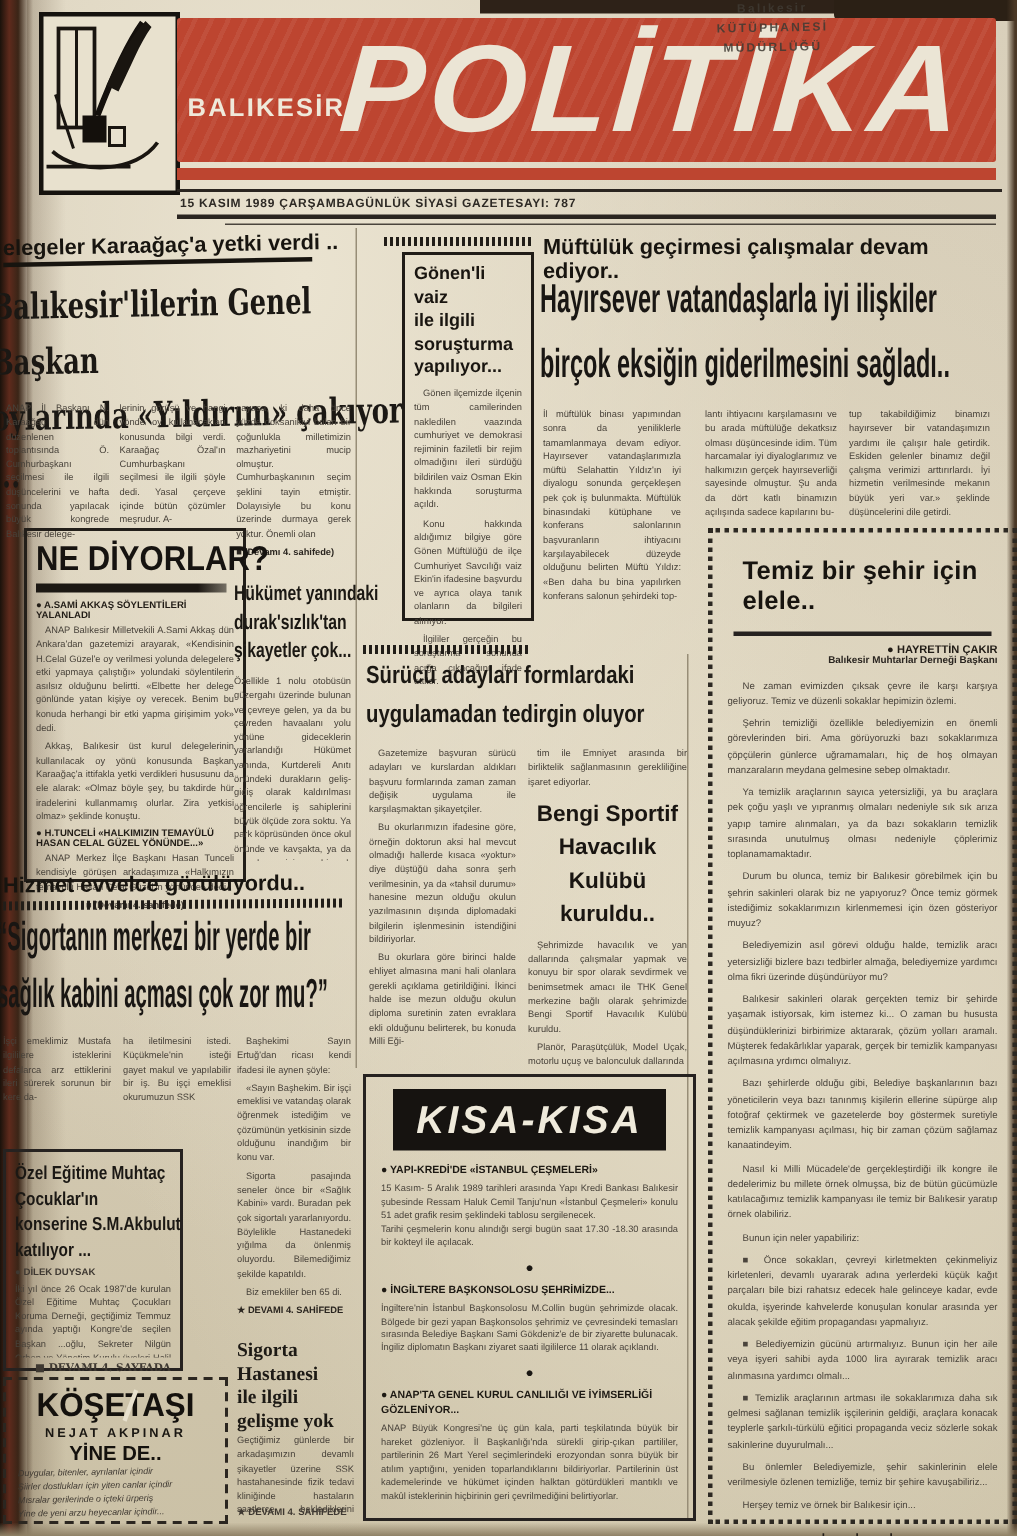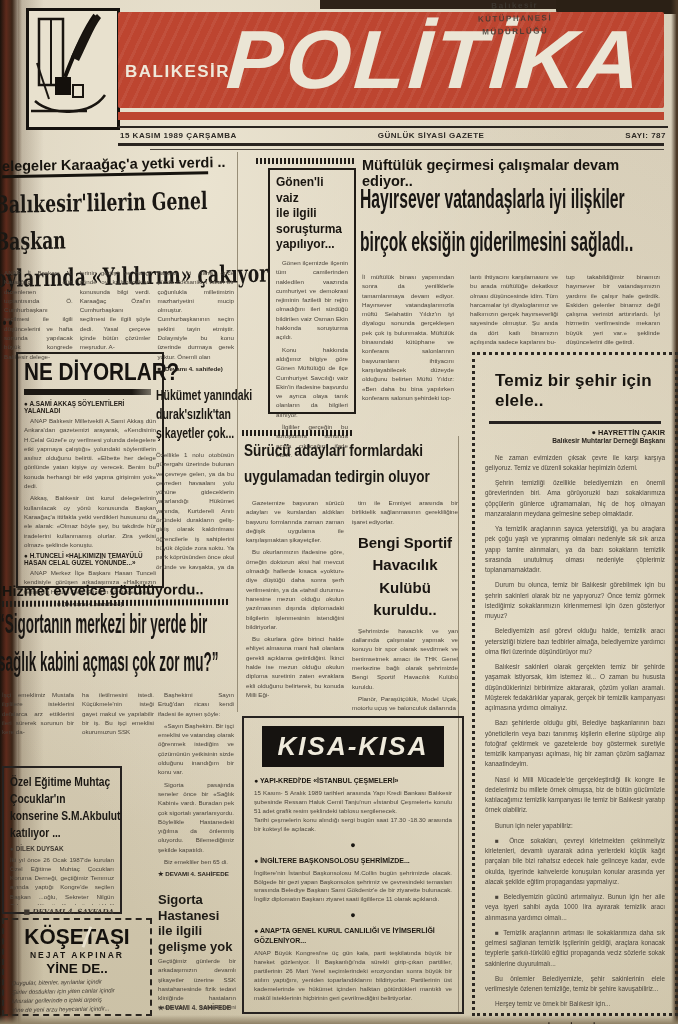--- a/index.html
+++ b/index.html
@@ -22,21 +22,21 @@
   .illus{left:26px;top:8px;width:88px;height:116px;border:3px solid #15120e;background:#e8e1ce;}
   .mast{left:118px;top:12px;width:546px;height:96px;background:#bd4530;border-radius:2px;
     background-image:repeating-linear-gradient(115deg,rgba(255,255,255,.06) 0 3px,rgba(0,0,0,0) 3px 10px);}
   .mast-region{position:absolute;left:7px;top:50px;font-weight:bold;font-size:17px;letter-spacing:1.5px;color:#efe9da;}
   .mast-title{position:absolute;left:112px;top:6px;font-weight:bold;font-style:italic;font-size:84px;line-height:1;
     letter-spacing:3px;color:#ebe5d5;transform:skewX(-4deg) scaleY(.98);transform-origin:0 0;white-space:nowrap;}
   .mast-strip{left:118px;top:112px;width:546px;height:8px;background:#bd4530;}
   .stamp{left:400px;top:0px;width:230px;text-align:center;font-weight:bold;font-size:8px;letter-spacing:1.5px;
     line-height:1.6;color:#3f3a33;opacity:.85;transform:rotate(-1deg);z-index:5;}
   .dateline{left:118px;top:126px;width:546px;border-top:2px solid #2a2520;padding:3px 2px;display:flex;
-    justify-content:space-between;font-weight:bold;font-size:8px;letter-spacing:.5px;color:#2e2a25;}
+    justify-content:flex-start;font-weight:bold;font-size:8px;letter-spacing:.5px;color:#2e2a25;}
   .rule-a{left:118px;top:143px;width:546px;height:3px;background:#2a2520;}
   .rule-b{left:150px;top:149px;width:514px;height:1px;background:#4a443c;}
 
   
   .t{font-size:6.2px;line-height:1.5;text-align:justify;color:#48423a;}
   .t p{margin:0 0 3px 0;text-indent:6px;}
   .pre{white-space:pre-line;}
   .clip{overflow:hidden;}
   .hatch{background:repeating-linear-gradient(90deg,#211d18 0 2px,rgba(0,0,0,0) 2px 4px);}
   .kick{font-weight:bold;font-size:14.5px;color:#17140f;}
@@ -64,30 +64,30 @@
   .durak-body{left:156px;top:450px;width:78px;max-height:124px;}
 
   
   .kick2{left:2px;top:582px;width:232px;transform:rotate(-.5deg);}
   .kick2 .bar{width:226px;height:6px;margin-top:2px;}
   .h-sig{left:0;top:606px;width:480px;font-weight:bold;font-size:27px;line-height:1.4;color:#191613;
     transform:scaleX(.5);transform-origin:0 0;margin-left:-2px;}
   .sig-cols{left:2px;top:690px;width:152px;display:flex;gap:8px;}
   .sig-cols div{flex:1;max-height:74px;}
   .sig-c3{left:158px;top:690px;width:76px;max-height:198px;}
-  .h-sigh{left:158px;top:892px;width:80px;font-family:Liberation Sans, sans-serif;font-weight:bold;font-size:13px;line-height:1.2;color:#1d1a15;}
+  .h-sigh{left:158px;top:892px;width:80px;font-family:Liberation Serif, serif;font-weight:bold;font-size:13px;line-height:1.2;color:#1d1a15;}
   .sigh-body{left:158px;top:956px;width:78px;max-height:56px;}
   .sigh-more{left:158px;top:1004px;width:78px;font-weight:bold;font-size:6.4px;}
 
   
   .ozbox{left:2px;top:766px;width:120px;height:148px;border:2px solid #262220;padding:6px;box-sizing:border-box;}
   .h-oz{font-weight:bold;font-size:12.5px;line-height:1.35;color:#1b1814;transform:scaleX(.82);transform-origin:0 0;width:170px;}
   .oz-by{font-weight:bold;font-size:6.4px;margin:3px 0;}
   .oz-body{max-height:50px;}
-  .oz-more{font-family:"DejaVu Serif",serif;font-style:italic;font-weight:bold;font-size:7px;text-align:right;margin-top:2px;}
+  .oz-more{font-family:"DejaVu Serif",serif;font-weight:bold;font-size:7px;text-align:right;margin-top:2px;}
 
   
   .kbox{left:2px;top:918px;width:150px;height:98px;border:2.5px dashed #2b2620;padding:4px 8px;box-sizing:border-box;text-align:center;}
   .k-title{position:relative;font-weight:900;font-size:22px;letter-spacing:0;color:#14110d;transform:scaleX(.95);transform-origin:50% 0;}
   .k-slash{position:absolute;left:57%;top:8%;width:3px;height:84%;background:#e8e1ce;transform:rotate(22deg);}
   .k-author{font-weight:bold;font-size:8.5px;letter-spacing:2px;color:#1a1712;}
   .k-sub{font-weight:900;font-size:13.5px;margin:1px 0 2px;color:#14110d;}
   .k-poem p{margin:0;font-style:italic;font-size:5.9px;line-height:1.55;text-align:left;text-indent:0;transform:rotate(-1deg);}
 
   

